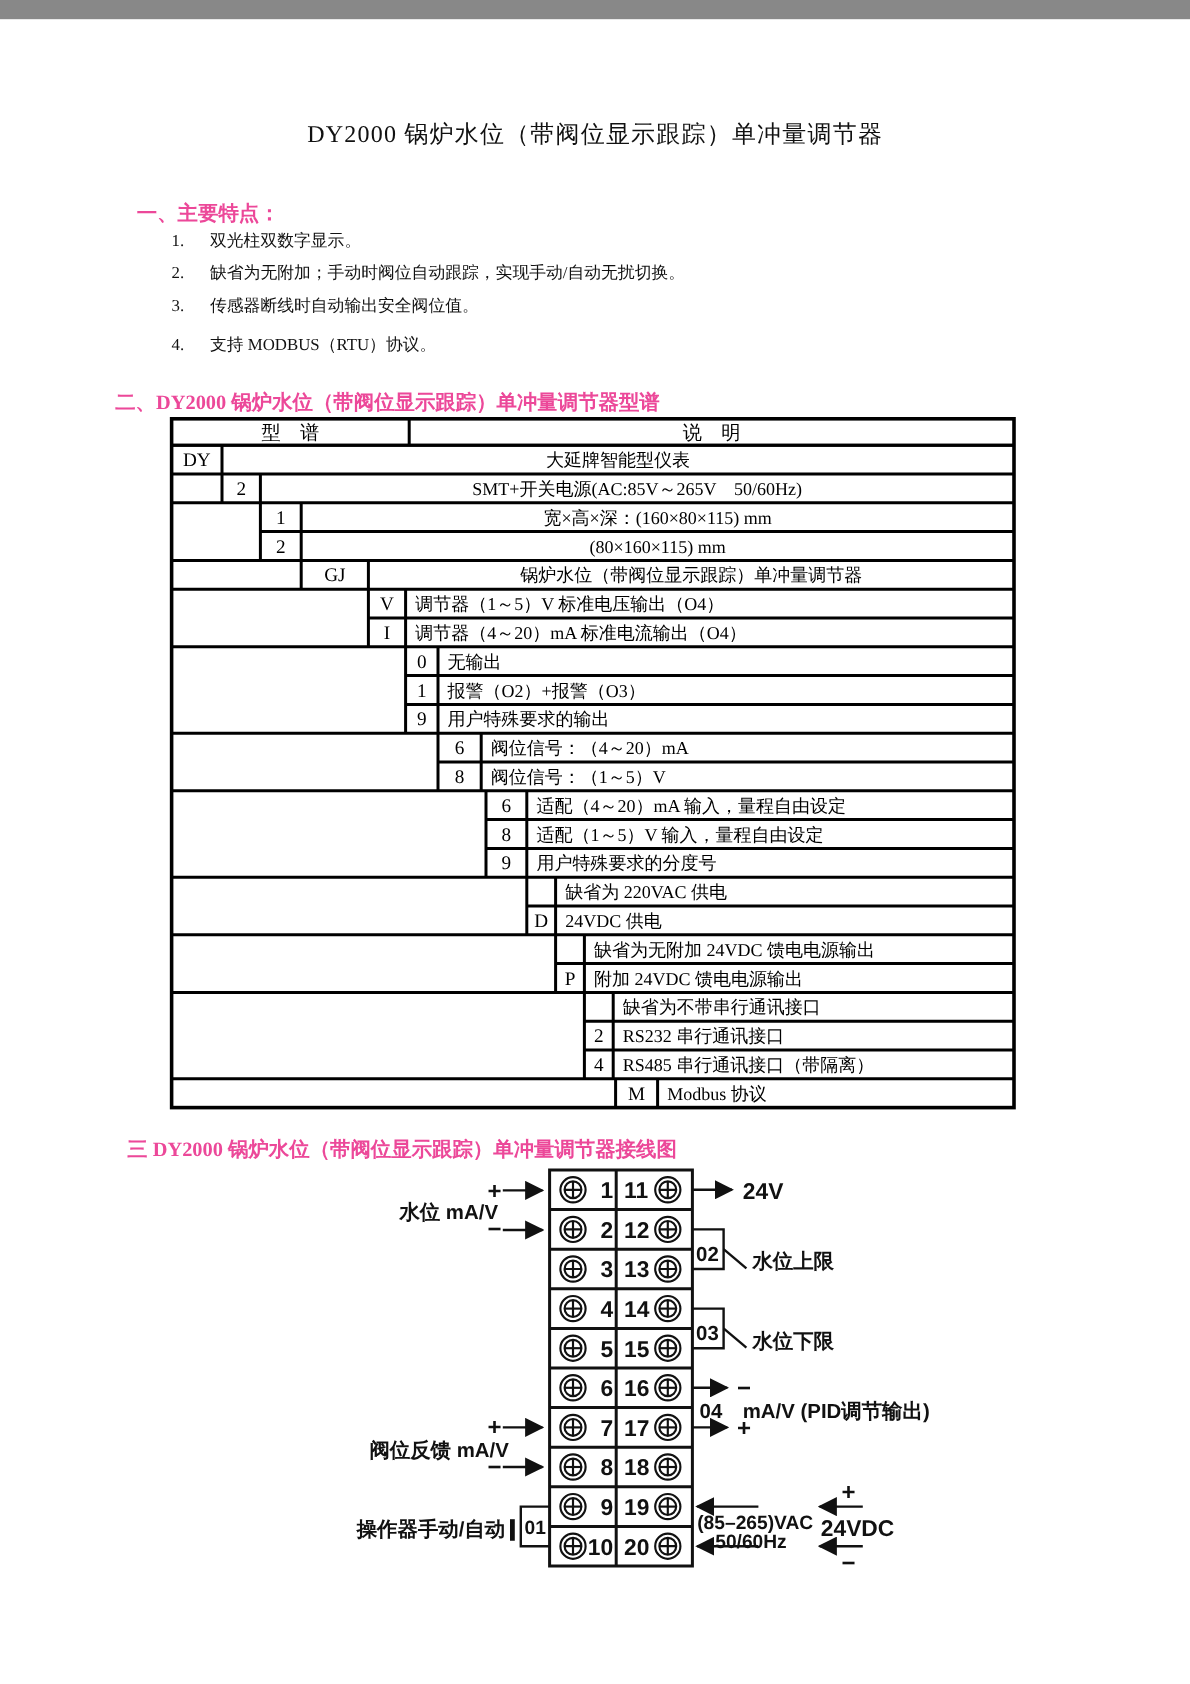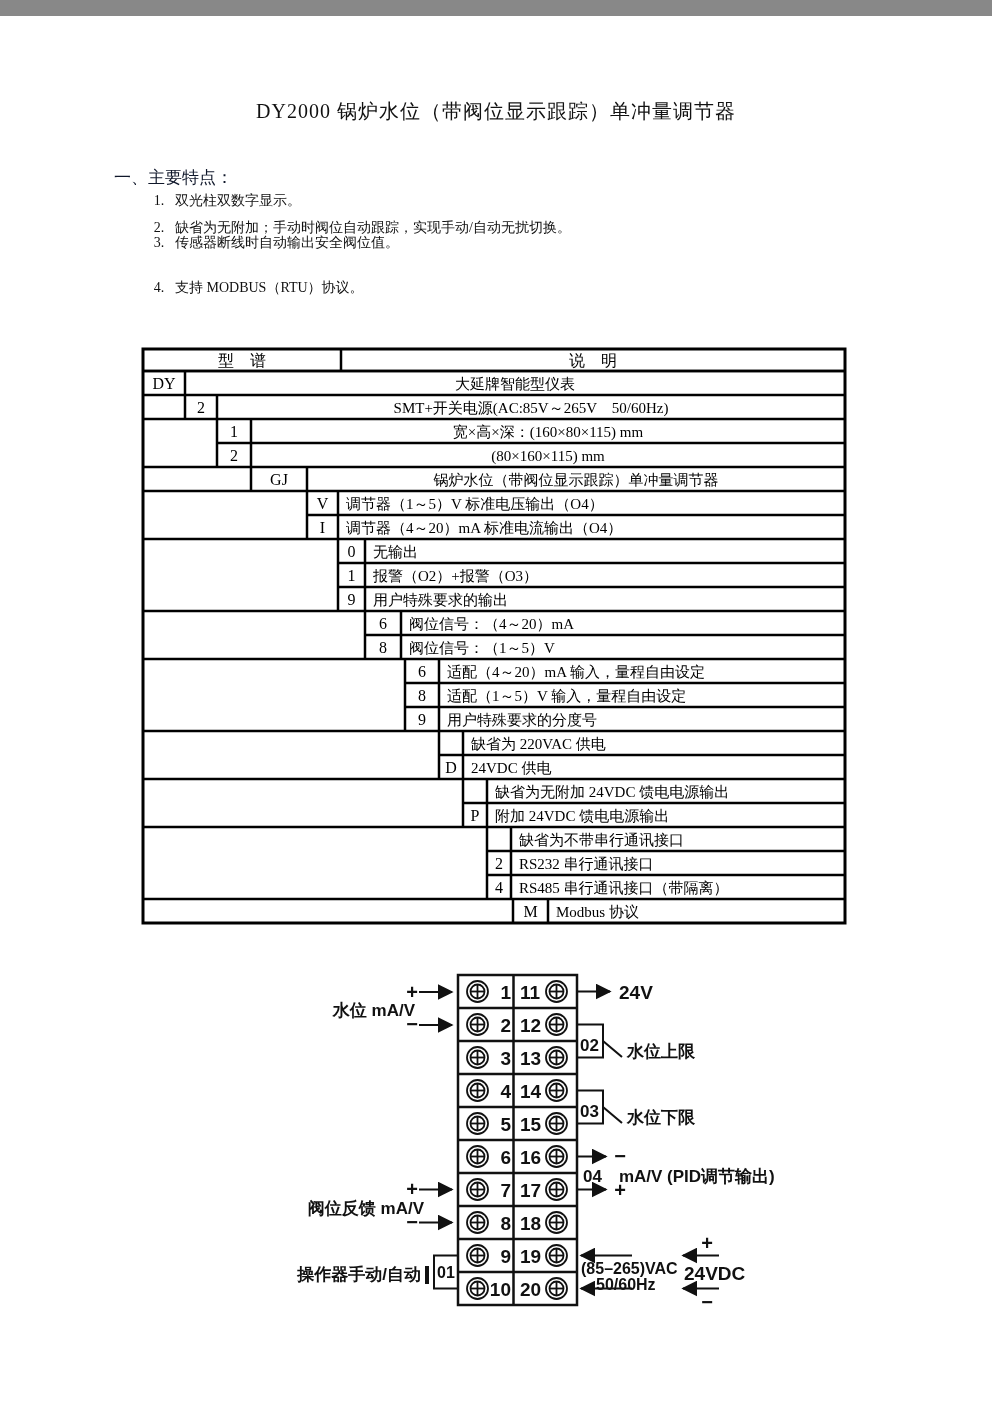--- a/index.html
+++ b/index.html
@@ -6,26 +6,26 @@
   .page {
     width:992px; height:1403px; margin:16px auto; position:relative;
     background:#ffffff; color:#000;
     font-family:"Liberation Serif","DejaVu Serif",serif;
     overflow:hidden;
   }
   .doc-title {
     position:absolute; top:82px; left:0; width:100%;
     text-align:center; font-size:20px; letter-spacing:1px; color:#111;
   }
-  .h-cyan { position:absolute; color:#0f172a; font-weight:normal; font-size:17px; white-space:nowrap; }
+  .h-cyan { position:absolute; color:#ec4899; font-weight:bold; font-size:17px; white-space:nowrap; }
   #h-features { left:114px; top:150px; }
   #h-spectrum { left:96px;  top:308px; }
   #h-wiring   { left:106px; top:930px; }
 
-  .feat-item { position:absolute; left:143px; font-size:14px; white-space:nowrap; color:#111;text-align:center; }
+  .feat-item { position:absolute; left:143px; font-size:14px; white-space:nowrap; color:#111; }
   .feat-item .num { display:inline-block; width:32px; }
 
   #spectrum-svg { position:absolute; left:141px; top:331px; }
   #wiring-svg   { position:absolute; left:238px; top:945px; }
 
   
   .tbl-line { stroke:#000; stroke-width:2.5; }
   .tbl-rect { stroke:#000; stroke-width:3; fill:none; }
   text.t-code { font-size:16px; fill:#000; font-family:"Liberation Serif","DejaVu Serif",serif; }
   text.t-desc { font-size:15px; fill:#000; font-family:"Liberation Serif","DejaVu Serif",serif; }
@@ -51,27 +51,28 @@
   <div class="doc-title">DY2000 锅炉水位（带阀位显示跟踪）单冲量调节器</div>
 
   <div class="h-cyan" id="h-features">一、主要特点：</div>
 
   <div class="feat-item" style="top:176px">
     <span class="num">1.</span><span>双光柱双数字显示。</span>
   </div>
   <div class="feat-item" style="top:203px">
     <span class="num">2.</span><span>缺省为无附加；手动时阀位自动跟踪，实现手动/自动无扰切换。</span>
   </div>
-  <div class="feat-item" style="top:218px">
+  <div class="feat-item" style="top:230px">
     <span class="num">3.</span><span>传感器断线时自动输出安全阀位值。</span>
   </div>
   <div class="feat-item" style="top:263px">
     <span class="num">4.</span><span>支持 MODBUS（RTU）协议。</span>
   </div>
 
+  <div class="h-cyan" id="h-spectrum">二、DY2000 锅炉水位（带阀位显示跟踪）单冲量调节器型谱</div>
 
   <svg id="spectrum-svg" width="706" height="579" viewBox="-2 -2 706 579">
       <rect x="0" y="0" width="702" height="574" class="tbl-rect"></rect>
       <line x1="0" y1="22" x2="702" y2="22" class="tbl-line"></line>
       <line x1="198" y1="0" x2="198" y2="22" class="tbl-line"></line>
       <text x="99" y="16.5" text-anchor="middle" class="t-head">型　谱</text>
       <text x="450" y="16.5" text-anchor="middle" class="t-head">说　明</text>
       <line x1="0" y1="22" x2="702" y2="22" class="tbl-line"></line>
       <line x1="42" y1="22" x2="42" y2="46" class="tbl-line"></line>
       <text x="21" y="39.5" text-anchor="middle" class="t-code">DY</text>
@@ -156,20 +157,21 @@
       <line x1="344" y1="526" x2="702" y2="526" class="tbl-line"></line>
       <text x="356" y="543.5" text-anchor="middle" class="t-code">4</text>
       <text x="376" y="543.5" class="t-desc">RS485 串行通讯接口（带隔离）</text>
       <line x1="0" y1="550" x2="702" y2="550" class="tbl-line"></line>
       <line x1="370" y1="550" x2="370" y2="574" class="tbl-line"></line>
       <line x1="405" y1="550" x2="405" y2="574" class="tbl-line"></line>
       <text x="387.5" y="567.5" text-anchor="middle" class="t-code">M</text>
       <text x="413" y="567.5" class="t-desc">Modbus 协议</text>
     </svg>
 
+  <div class="h-cyan" id="h-wiring">三 DY2000 锅炉水位（带阀位显示跟踪）单冲量调节器接线图</div>
 
   <svg id="wiring-svg" width="745" height="360" viewBox="238 945 745 360">
     <defs>
       <marker id="ah" viewBox="0 0 10 10" refX="9" refY="5" markerWidth="8" markerHeight="8" orient="auto-start-reverse">
         <path d="M0,0 L10,5 L0,10 z"></path>
       </marker>
     </defs>
 
     <rect class="d-block" x="458" y="959" width="119" height="330"></rect>
     <line class="d-block" x1="513.5" y1="959" x2="513.5" y2="1289"></line>

